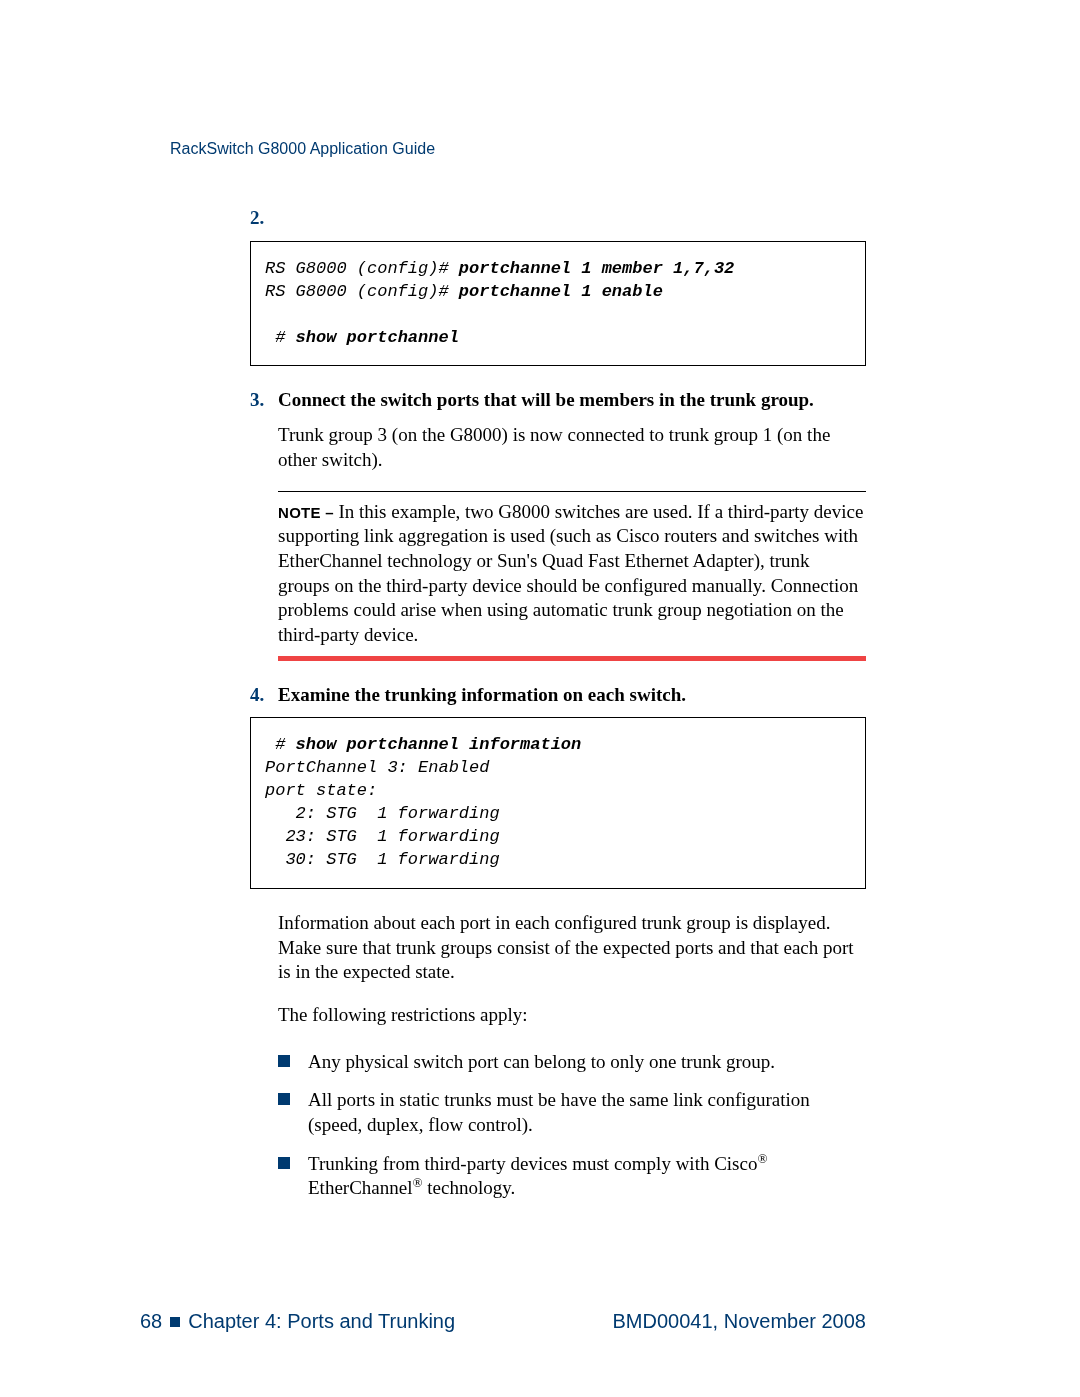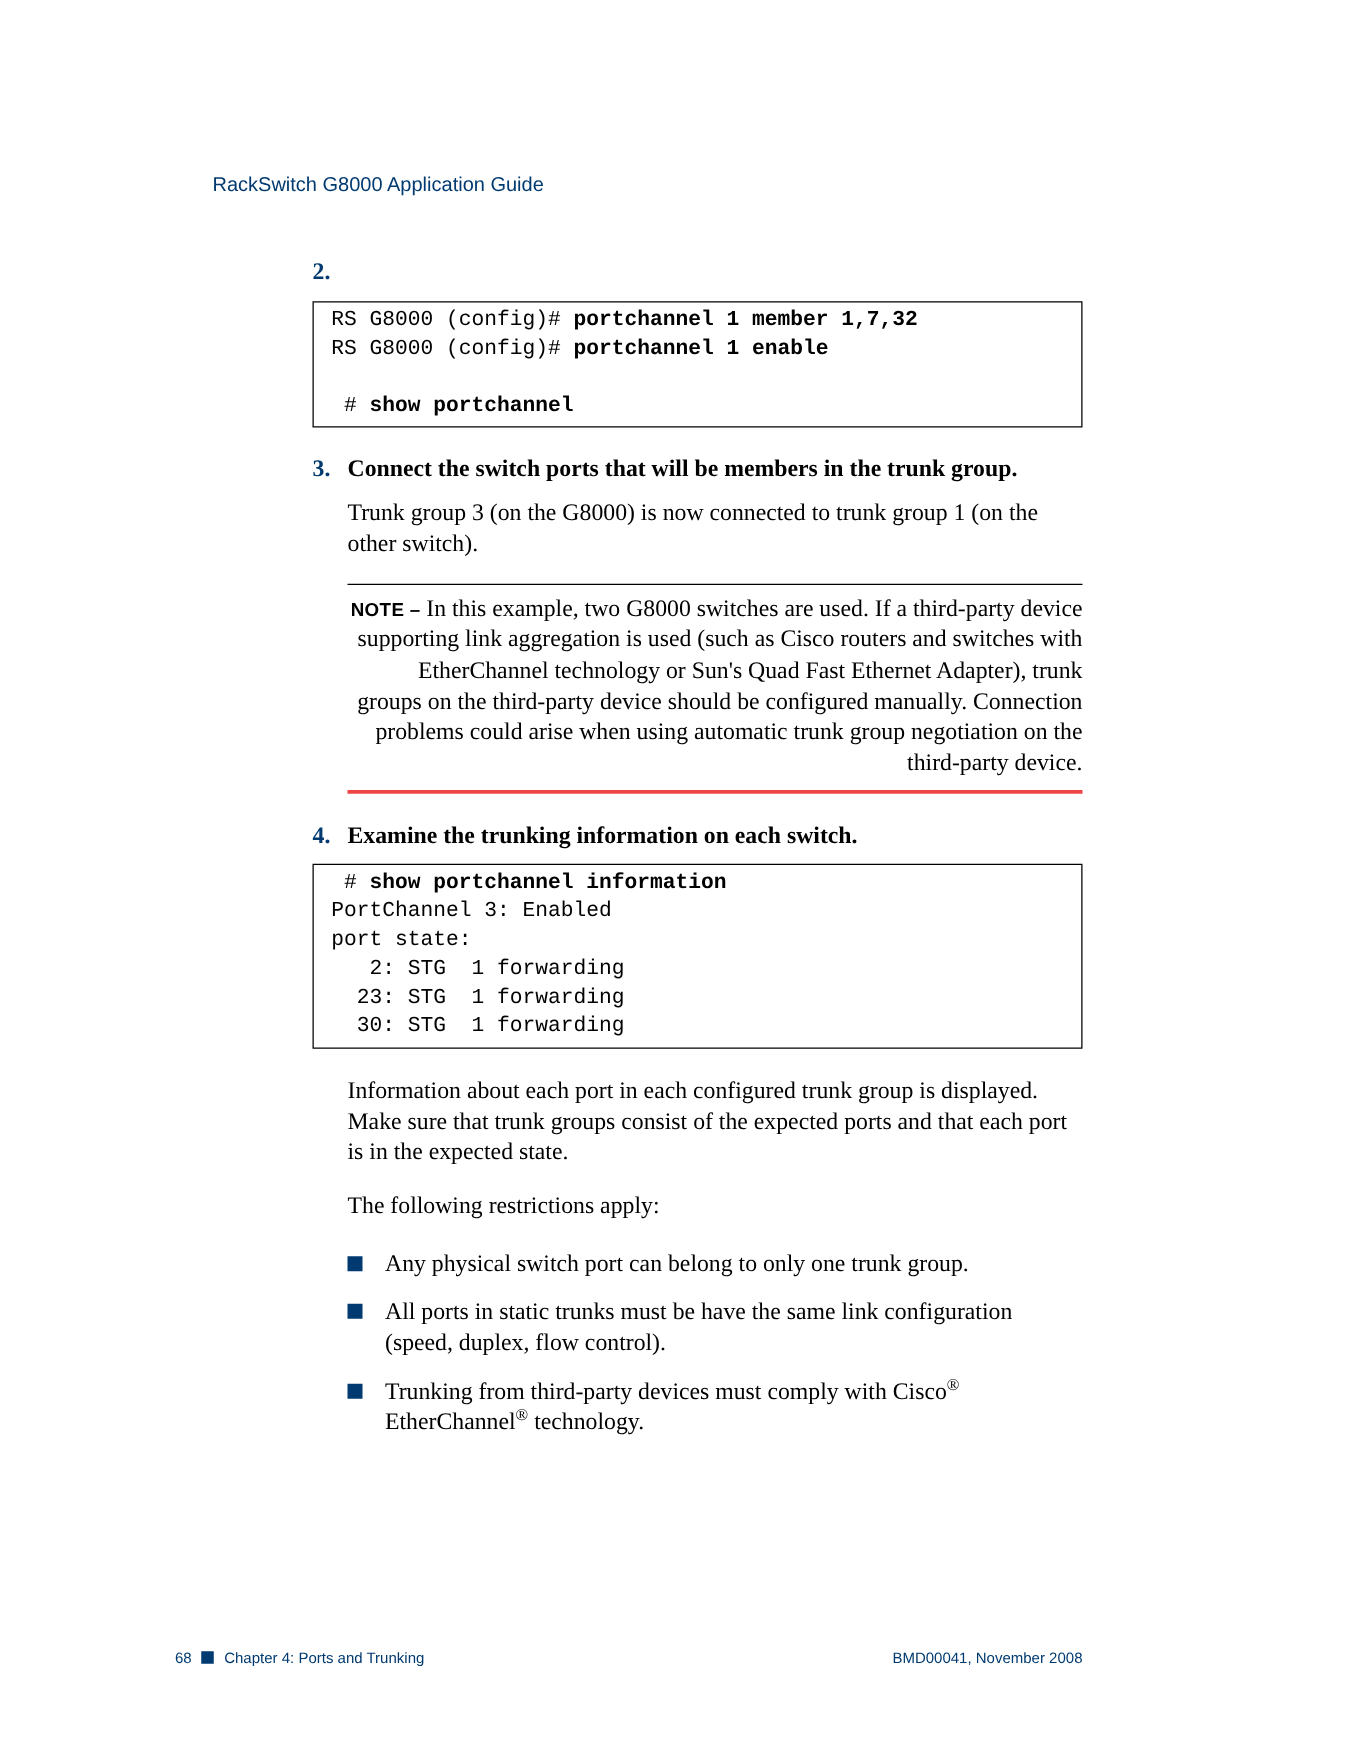--- a/index.html
+++ b/index.html
@@ -38,37 +38,37 @@
   }
   .step-num {
     color: #003a70;
     min-width: 28px;
   }
   .step-title {
     color: #000;
   }
   .codebox {
     border: 1px solid #000;
-    padding: 4px 14px;
+    padding: 16px 14px;
     margin: 10px 0 22px 0;
     font-family: "Courier New", Courier, monospace;
     font-size: 17px;
     white-space: pre;
     line-height: 1.35;
+    font-style: italic;
   }
   .codebox .b { font-weight: bold; }
   .body-text {
     margin: 2px 0 18px 28px;
   }
   .note-block {
     border-top: 1px solid #000;
-    border-bottom: 3px solid #ef4444;
+    border-bottom: 5px solid #ef4444;
     padding: 8px 0;
     margin: 6px 0 22px 28px;
-    text-align: right;
   }
   .note-label {
     font-family: "Helvetica Neue", Arial, sans-serif;
     font-weight: bold;
     font-size: 15px;
     letter-spacing: 0.3px;
   }
   .bullets {
     margin: 22px 0 0 28px;
   }
@@ -87,21 +87,21 @@
   .bullet-text {
     flex: 1;
   }
   .footer {
     position: absolute;
     bottom: 64px;
     left: 140px;
     right: 170px;
     font-family: "Myriad Pro", "Segoe UI", "Helvetica Neue", Arial, sans-serif;
     color: #003a70;
-    font-size: 12px;
+    font-size: 20px;
     display: flex;
     justify-content: space-between;
     align-items: center;
   }
   .footer-left {
     display: flex;
     align-items: center;
     gap: 8px;
   }
   .footer-sq {

